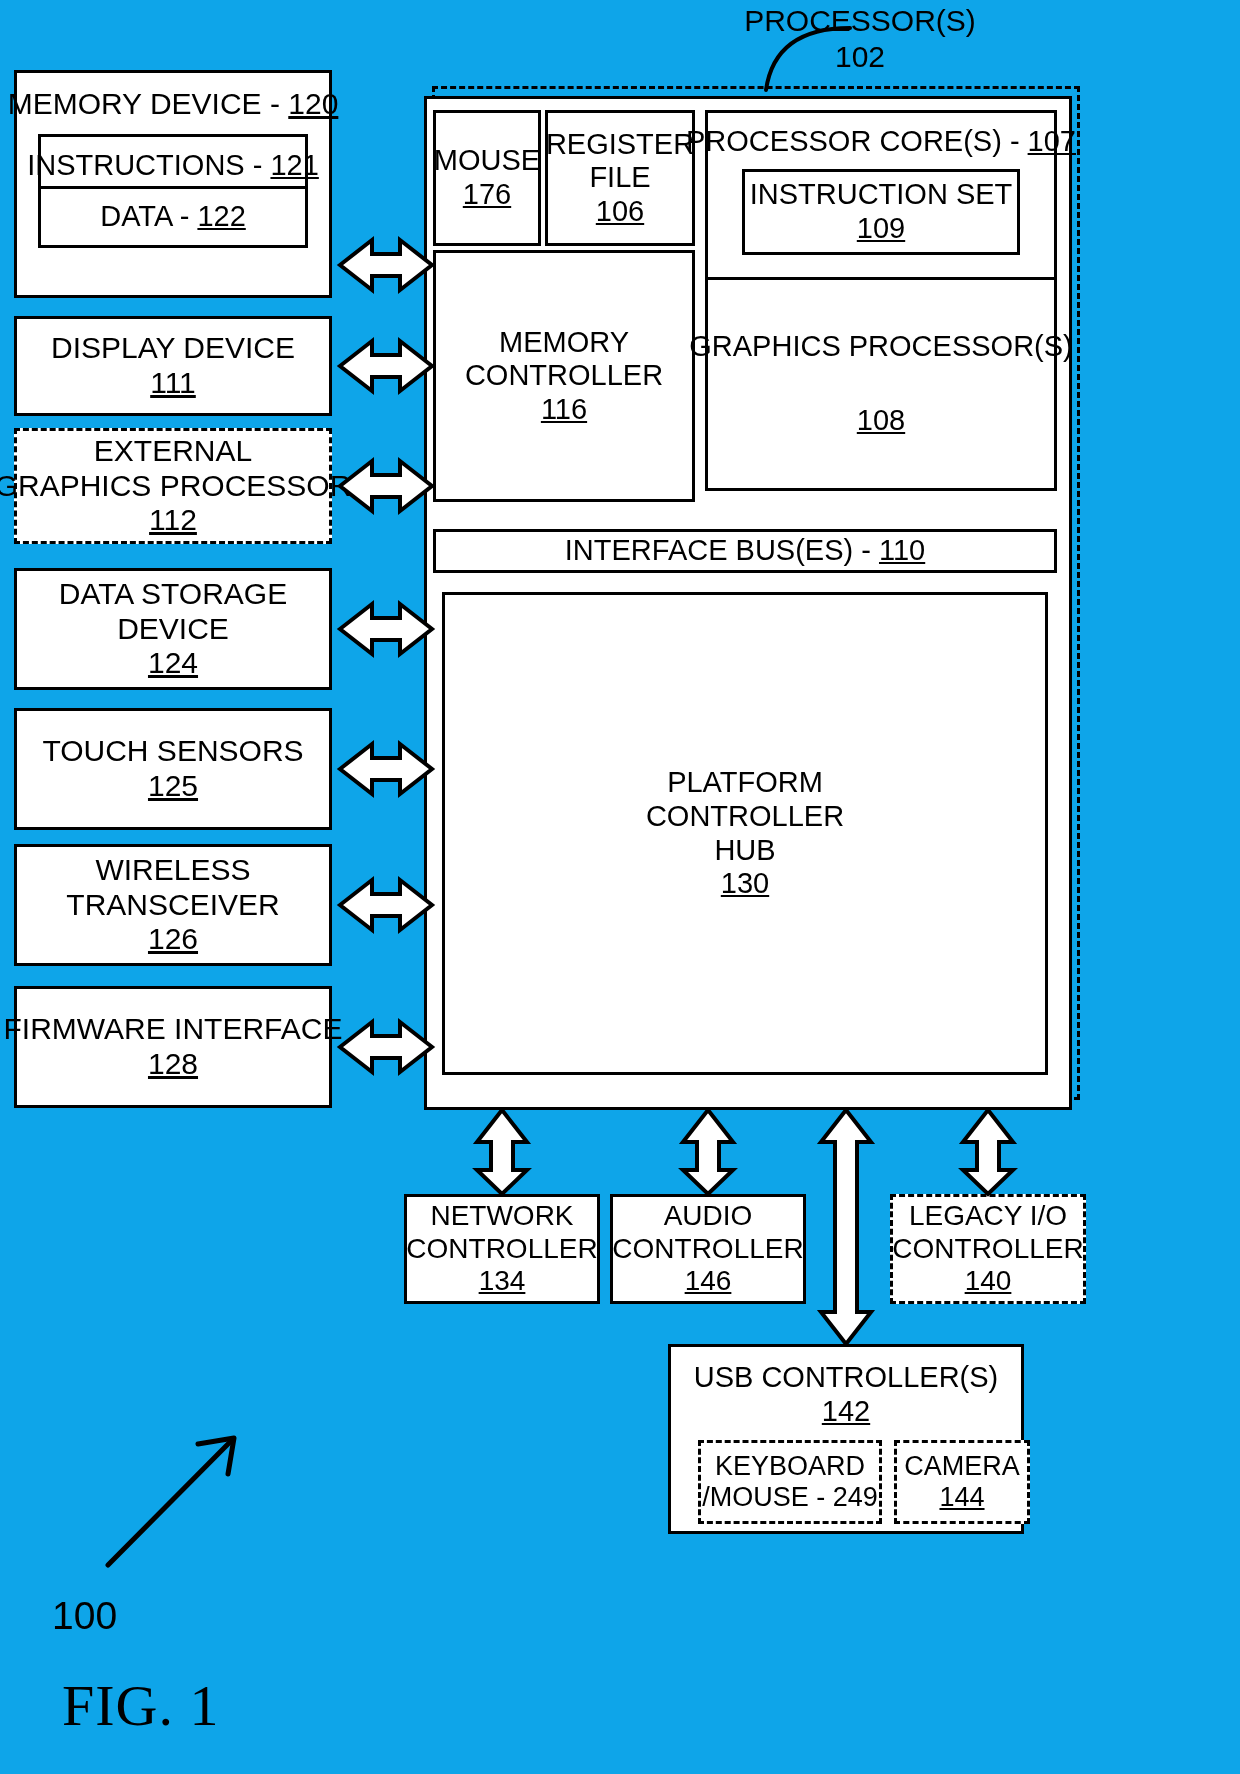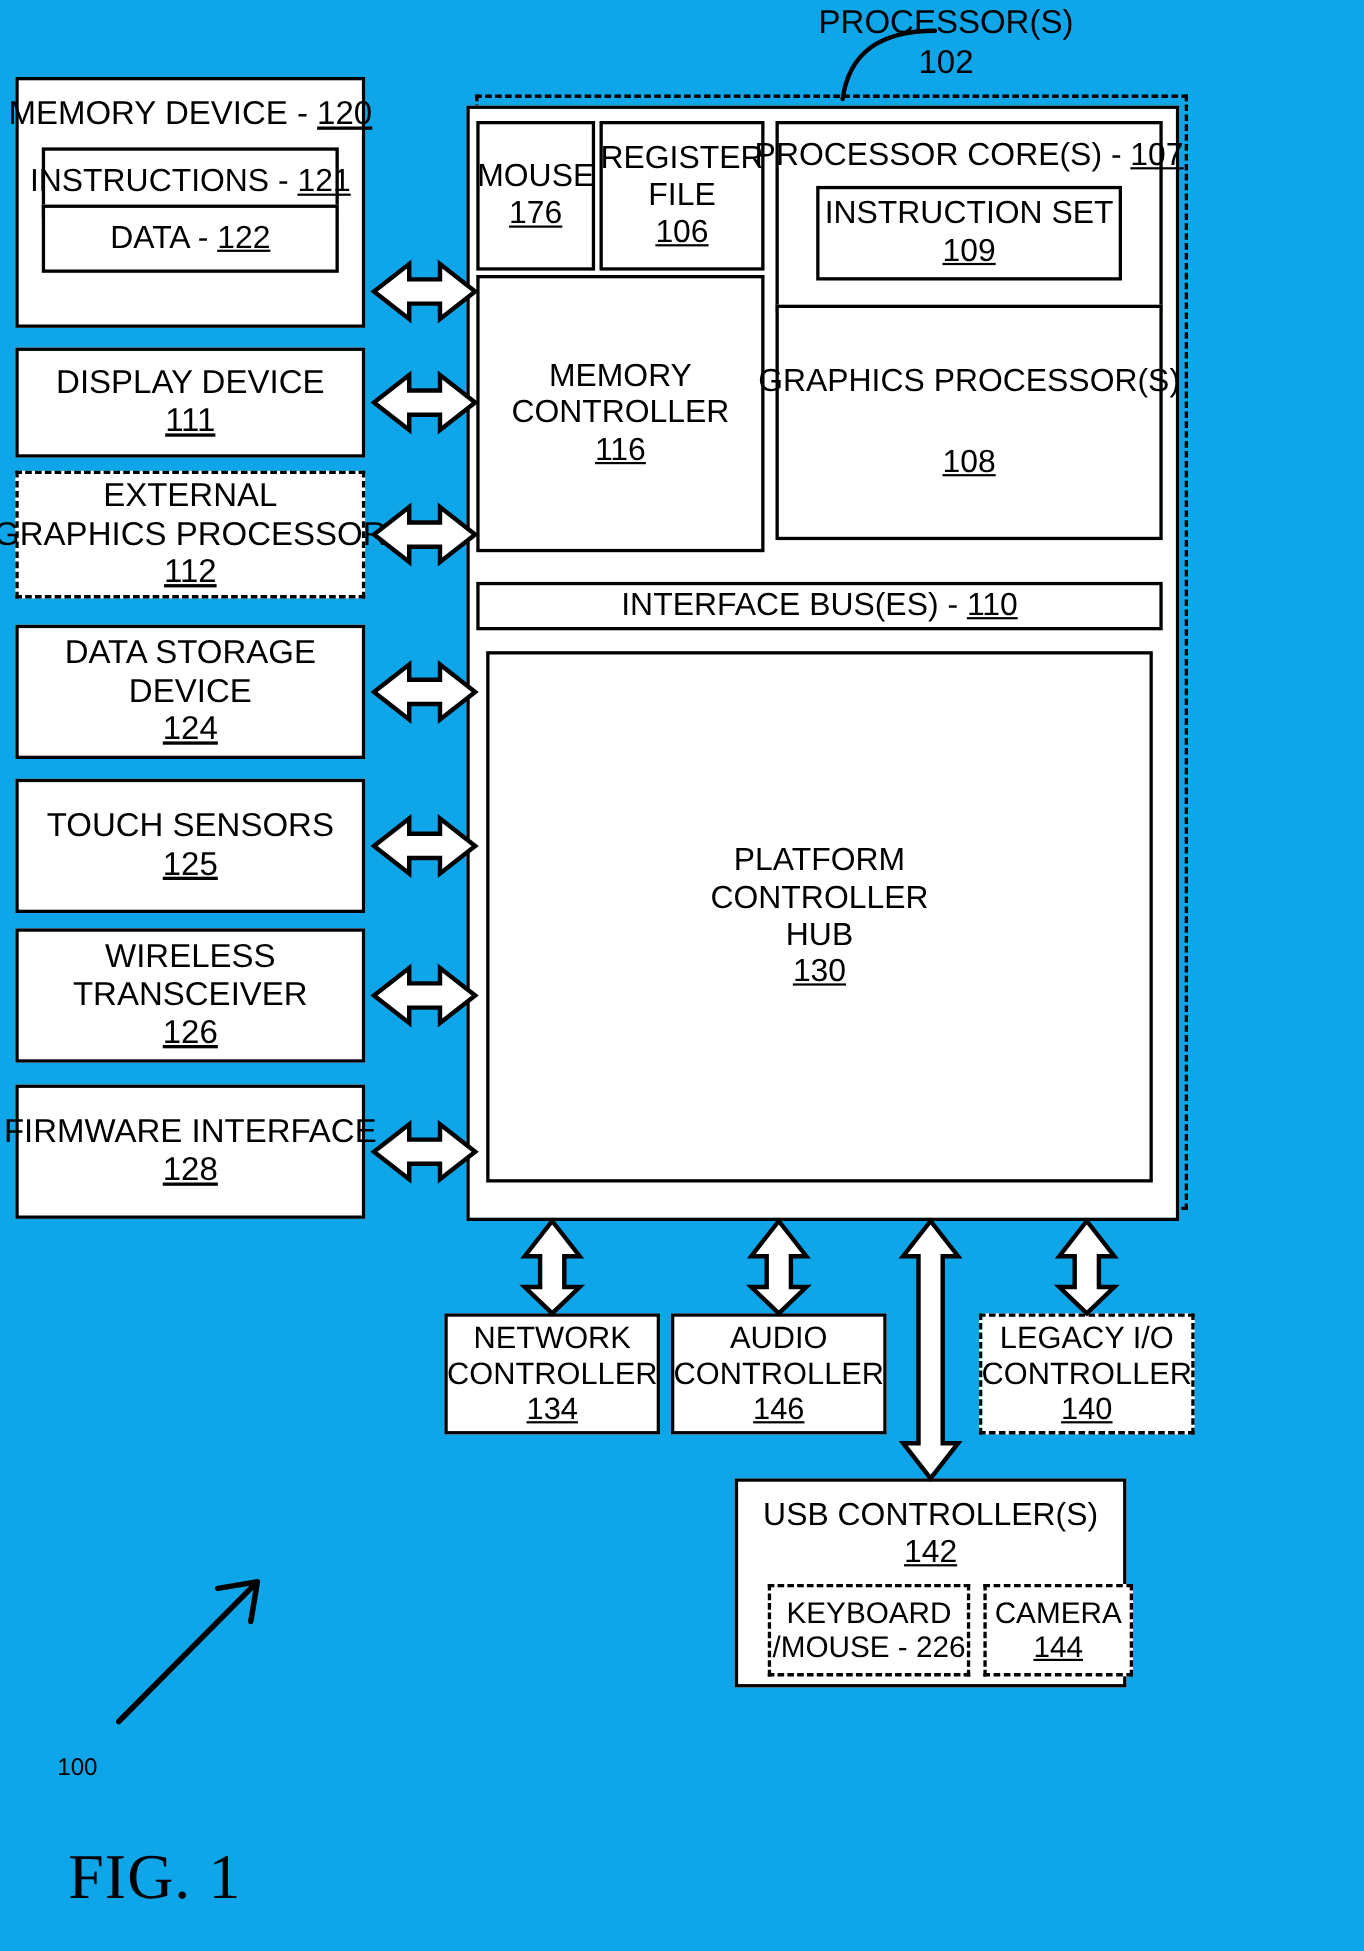--- a/index.html
+++ b/index.html
@@ -44,21 +44,21 @@
     text-underline-offset: 2px;
   }
   .inline-num {
     text-decoration: underline;
     text-underline-offset: 2px;
   }
   .t27 { font-size: 27px; }
   .t28 { font-size: 28px; }
   .t29 { font-size: 29px; }
   .t30 { font-size: 30px; }
-  .t31 { font-size: 22px; }
+  .t31 { font-size: 39px; }
 
   .plain {
     position: absolute;
     white-space: nowrap;
     text-align: center;
   }
   .fig-caption {
     position: absolute;
     font-family: "Liberation Serif", serif;
     font-size: 58px;
@@ -207,21 +207,21 @@
     <span class="lbl t28">CONTROLLER</span>
     <span class="num t28">140</span>
   </div>
 
   <div class="box" style="left:668px; top:1344px; width:356px; height:190px; justify-content:flex-start; padding-top:14px;">
     <span class="lbl t29">USB CONTROLLER(S)</span>
     <span class="num t29">142</span>
     <div style="display:flex; gap:12px; margin-top:12px;margin-left:36px;">
       <div class="box dashed" style="position:relative; left:0; top:0; width:184px; height:84px;">
         <span class="lbl t27">KEYBOARD</span>
-        <span class="lbl t27">/MOUSE - 226</span>
+        <span class="lbl t27">/MOUSE - 249</span>
       </div>
       <div class="box dashed" style="position:relative; left:0; top:0; width:136px; height:84px;">
         <span class="lbl t27">CAMERA</span>
         <span class="num t27">144</span>
       </div>
     </div>
   </div>
 
   <div class="plain t31" style="left:52px; top:1594px; width:90px; text-align:left;">100</div>
 

